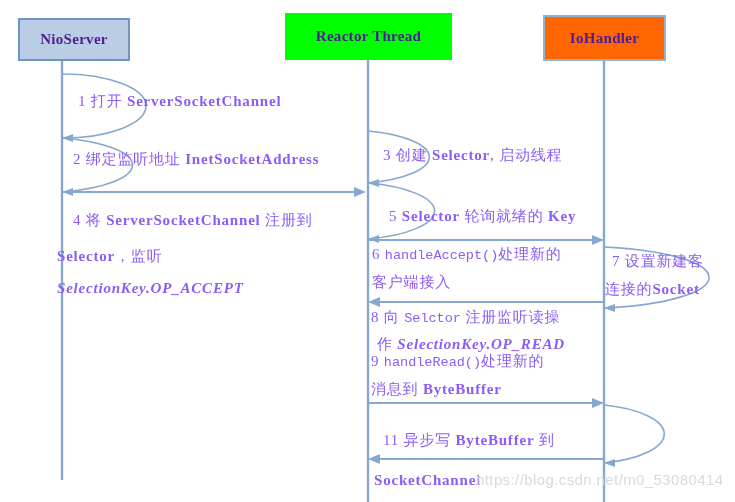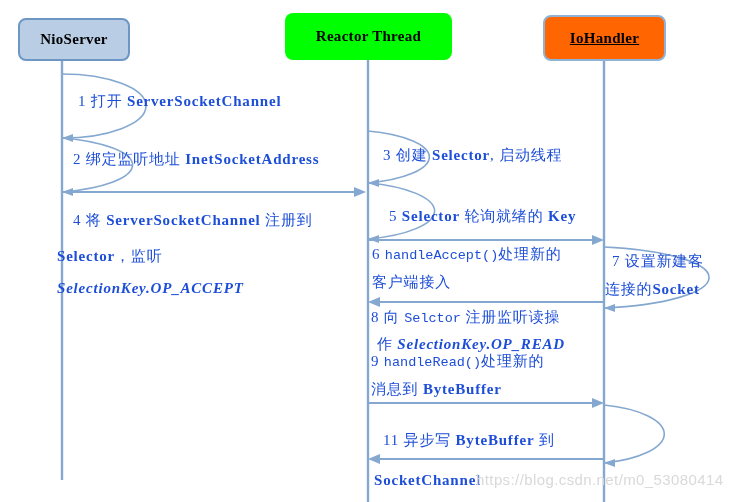--- a/index.html
+++ b/index.html
@@ -4,27 +4,27 @@
 <style>
   html,body{margin:0;padding:0;background:#fff;}
   .stage{position:relative;width:735px;height:502px;background:#fff;overflow:hidden;
          font-family:"Liberation Serif",serif;}
   .stage svg{position:absolute;left:0;top:0;}
   .ll{stroke:var(--line-color);stroke-width:2.4;}
   .arc{stroke:var(--line-color);stroke-width:1.6;fill:none;}
   .ar{stroke:var(--line-color);stroke-width:2;}
   .ah{fill:var(--line-color);stroke:none;}
   .actor{position:absolute;display:flex;align-items:center;justify-content:center;
-         font-weight:700;font-size:15px;color:#000000;letter-spacing:.3px;box-sizing:border-box;border-radius:8px;}
+         font-weight:700;font-size:15px;color:#4c1d95;letter-spacing:.3px;box-sizing:border-box;}
   .actor-nio{left:18px;top:18px;width:112px;height:43px;
              background:var(--nioserver-fill);border:2px solid var(--nioserver-border);}
   .actor-reactor{left:285px;top:13px;width:167px;height:47px;background:var(--reactor-fill);}
   .actor-io{left:543px;top:15px;width:123px;height:46px;
-            background:var(--iohandler-fill);border:2px solid var(--iohandler-border);text-decoration:underline;}
-  .msg{position:absolute;font-size:15px;color:#1d4ed8;white-space:nowrap;letter-spacing:.8px;}
+            background:var(--iohandler-fill);border:2px solid var(--iohandler-border);}
+  .msg{position:absolute;font-size:15px;color:#8b5cf6;white-space:nowrap;letter-spacing:.8px;}
   .b{font-weight:700;}
   .bi{font-weight:700;font-style:italic;}
   .m{font-family:"Liberation Mono",monospace;font-size:13.5px;letter-spacing:0;margin-top:16px;}
   .watermark{position:absolute;left:476px;top:471px;font-family:"Liberation Sans",sans-serif;
              font-size:15px;color:var(--watermark-color);letter-spacing:.4px;}
 </style>
 </head>
 <body>
 
 <div class="stage">

